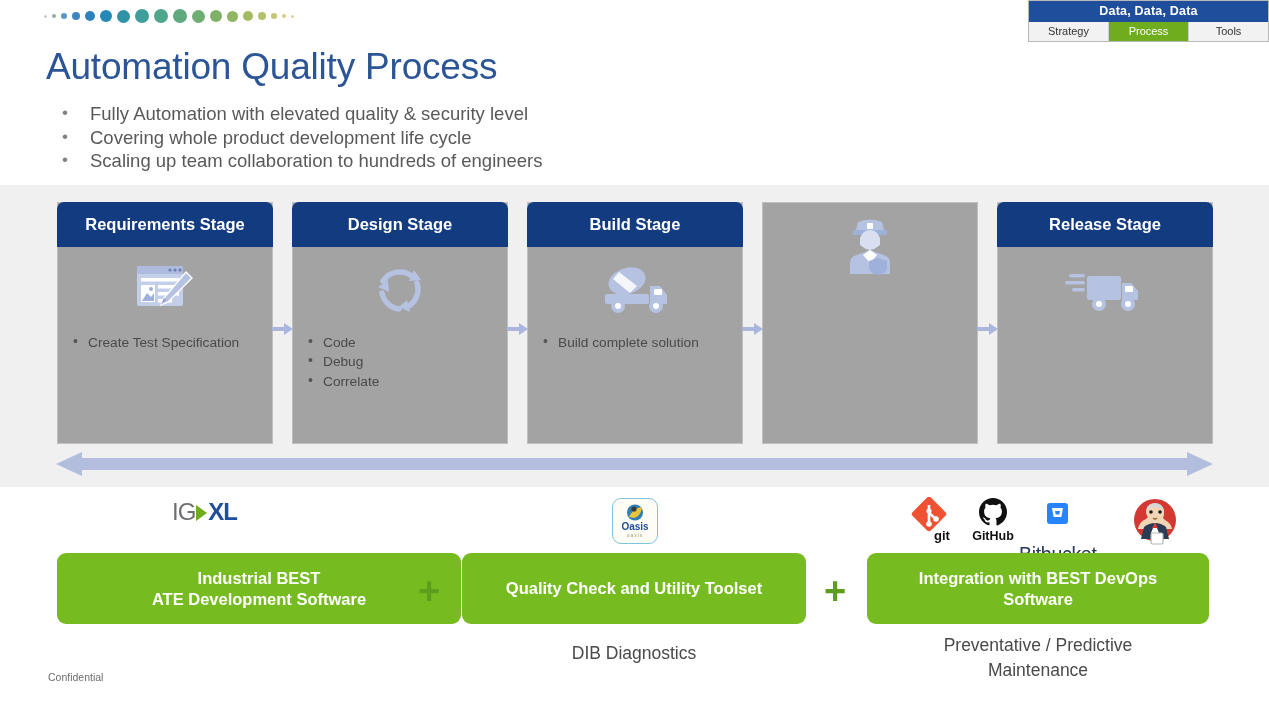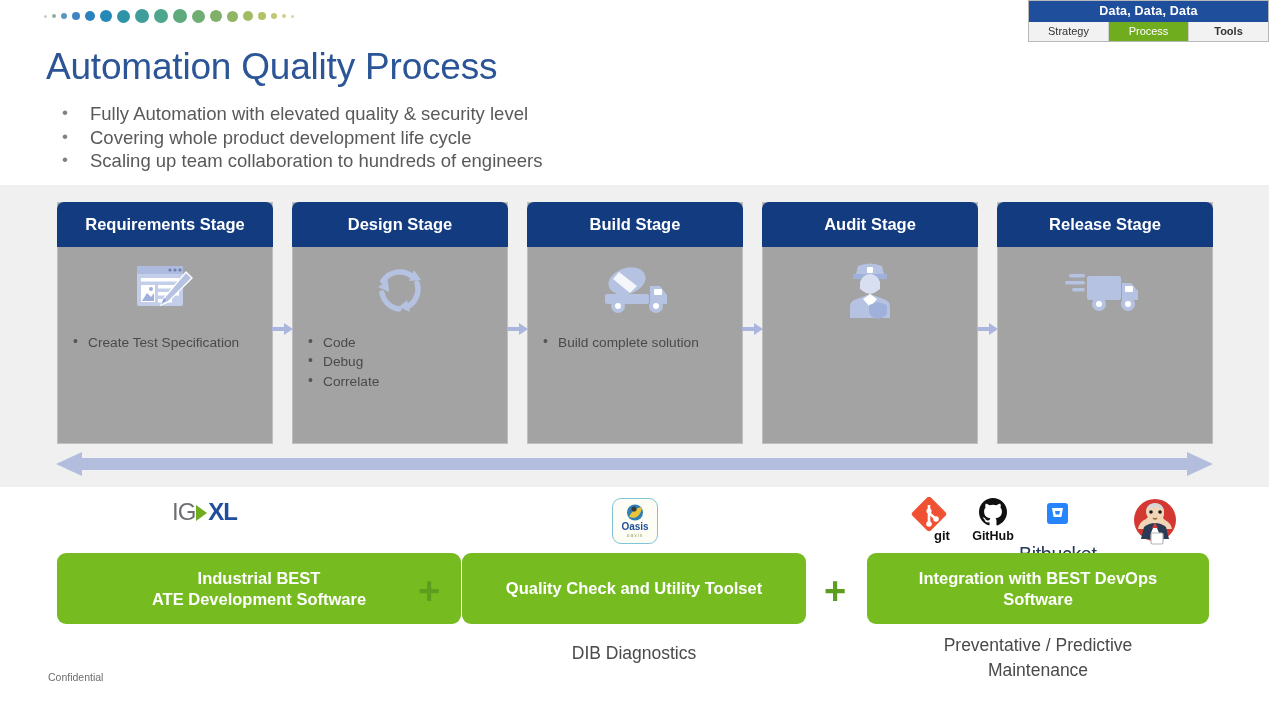--- a/index.html
+++ b/index.html
@@ -9,21 +9,21 @@
   }
   
   #dot-strip{position:absolute;left:44px;top:6px;height:20px;display:flex;align-items:center;gap:5px;}
   #dot-strip span{display:block;border-radius:50%;}
 
   
   #nav-widget{position:absolute;right:0px;top:0px;width:239px;border:1px solid #b8b8b8;background:#5eead4;}
   #nav-title{background:#1f4e9c;color:#fff;font-weight:bold;font-size:12.5px;text-align:center;padding:3px 0 4px;letter-spacing:.2px;}
   #nav-tabs{display:flex;}
   .nav-tab{flex:1;text-align:center;font-size:11px;color:#333;padding:3px 0 4px;background:#f2f2f2;border-right:1px solid #cfcfcf;}
-  .nav-tab:last-child{border-right:none;font-weight:bold;}
+  .nav-tab:last-child{border-right:none;}
   .nav-tab.active{background:#6fac1e;color:#fff;}
 
   
   #page-title{position:absolute;left:46px;top:46px;font-size:37px;color:#2b5597;letter-spacing:-.2px;}
   #bullet-list{position:absolute;left:58px;top:103px;width:760px;}
   #bullet-list li{list-style:none;font-size:18.5px;color:#595959;line-height:22.5px;margin:0 0 1px 0;position:relative;padding-left:32px;}
   #bullet-list li:before{content:"•";position:absolute;left:4px;top:-1px;color:#808080;font-size:17px;}
   #bullet-list{padding:0;margin:0;}
 
   
@@ -176,21 +176,20 @@
       <circle cx="59" cy="44" r="7" fill="#b6c2e2"></circle>
         <circle cx="59" cy="44" r="3" fill="#ffffff"></circle>
     </svg>
   </div>
   <ul class="stage-items">
     <li>Build complete solution</li>
   </ul>
 </div>
 
 <div class="stage-card" style="left:762px;">
-  <div class="stage-header">Audit Stage</div>
   <div class="stage-icon">
     <svg width="60" height="60" viewBox="0 0 60 60">
       <path d="M13 14 h34 v5 h-34 z" fill="#9fb0da"></path>
       <path d="M18 6 q12 -5 24 0 l2 8 h-28 z" fill="#b6c2e2"></path>
       <rect x="27" y="7" width="6" height="6" rx="1" fill="#ffffff"></rect>
       <path d="M20 21 q10 9 20 0 l0 8 q-10 8 -20 0 z" fill="#d7dff0"></path>
       <circle cx="30" cy="24" r="10" fill="#d7dff0"></circle>
       <path d="M30 34 l-16 6 q-4 2 -4 7 v11 h40 v-11 q0 -5 -4 -7 z" fill="#b6c2e2"></path>
       <path d="M30 34 l-7 5 l7 8 l7 -8 z" fill="#ffffff"></path>
       <path d="M38 42 l9 3 v7 q0 5 -9 7 q-9 -2 -9 -7 v-7 z" fill="#9fb0da"></path>

